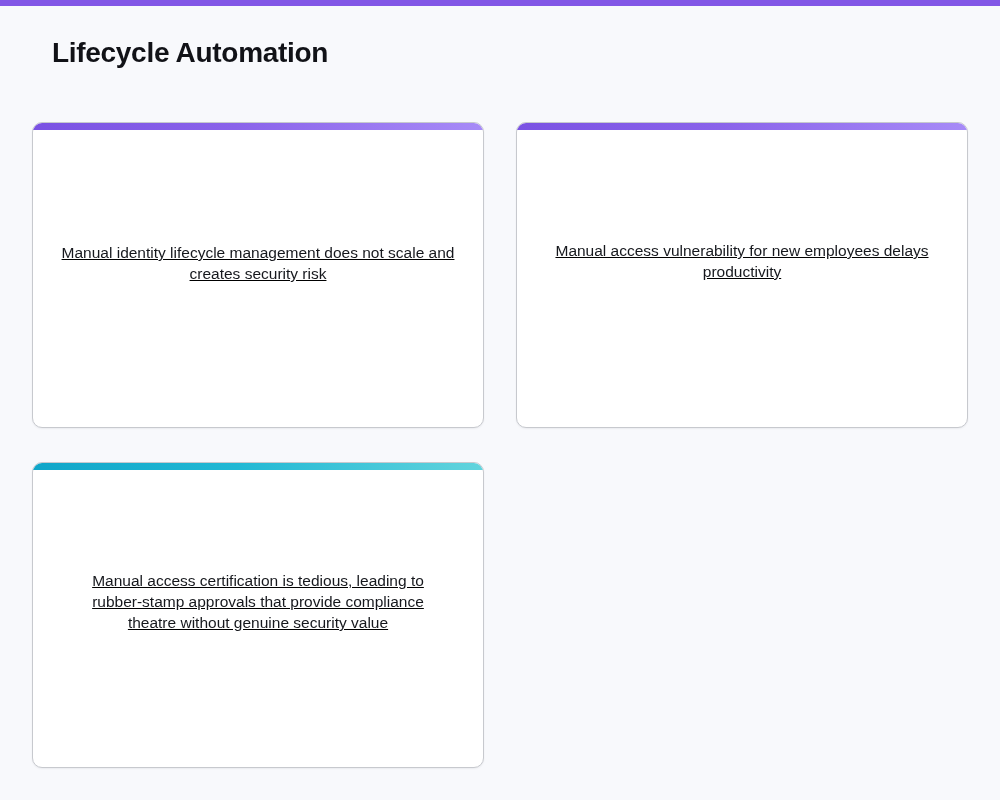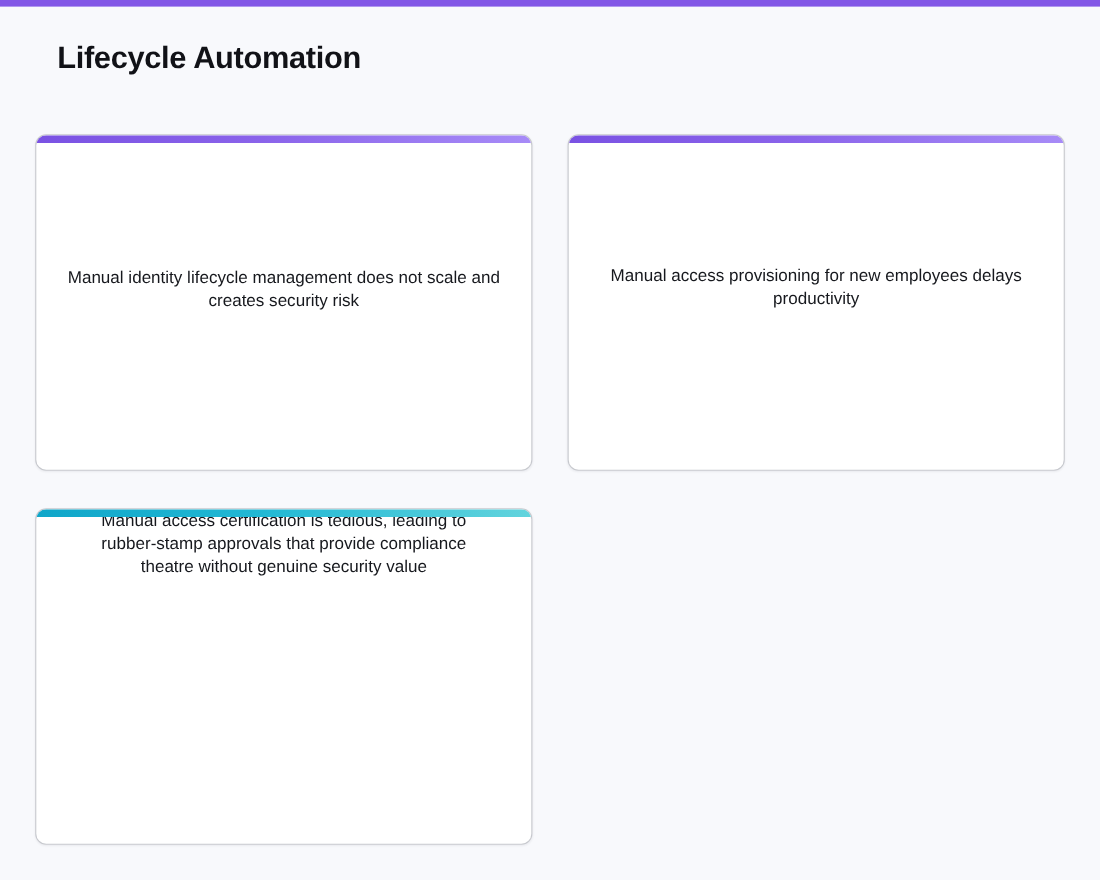--- a/index.html
+++ b/index.html
@@ -42,20 +42,21 @@
     position: absolute;
     top: 122px;
     left: 32px;
     width: 936px;
     height: 646px;
     display: grid;
     grid-template-columns: 452px 452px;
     grid-template-rows: 306px 306px;
     column-gap: 32px;
     row-gap: 34px;
+    text-decoration: underline;
   }
 
   .card {
     position: relative;
     background: #ffffff;
     border: 1px solid #c7c9ce;
     border-radius: 10px;
     box-sizing: border-box;
     overflow: hidden;
     display: flex;
@@ -94,21 +95,21 @@
     color: #16181d;
     text-align: center;
     margin: 0;
     max-width: 400px;
   }
 
   
   .card-1 .card-body { padding-top: 119px; }
   .card-2 .card-body { padding-top: 108px; }
   .card-3 .card-body { padding-top: 117px; }
-  .card-4 .card-body { }
+  .card-4 .card-body { padding-top: 107px; }
 
   .card-2 .card-text { max-width: 376px; }
   .card-4 .card-text { max-width: 378px; }
 </style>
 </head>
 <body>
 
 <div class="page-accent-bar"></div>
 
 <h1 class="page-title">Lifecycle Automation</h1>
@@ -119,21 +120,21 @@
     <div class="card-accent accent-purple"></div>
     <div class="card-body">
       <p class="card-text">Manual identity lifecycle management does not scale and creates security risk</p>
     </div>
   </div>
 
 
   <div class="card card-3">
     <div class="card-accent accent-purple"></div>
     <div class="card-body">
-      <p class="card-text">Manual access provisioning for new employees delays productivity</p>
+      <p class="card-text">Manual access vulnerability for new employees delays productivity</p>
     </div>
   </div>
 
   <div class="card card-4">
     <div class="card-accent accent-teal"></div>
     <div class="card-body">
       <p class="card-text">Manual access certification is tedious, leading to rubber-stamp approvals that provide compliance theatre without genuine security value</p>
     </div>
   </div>
 

